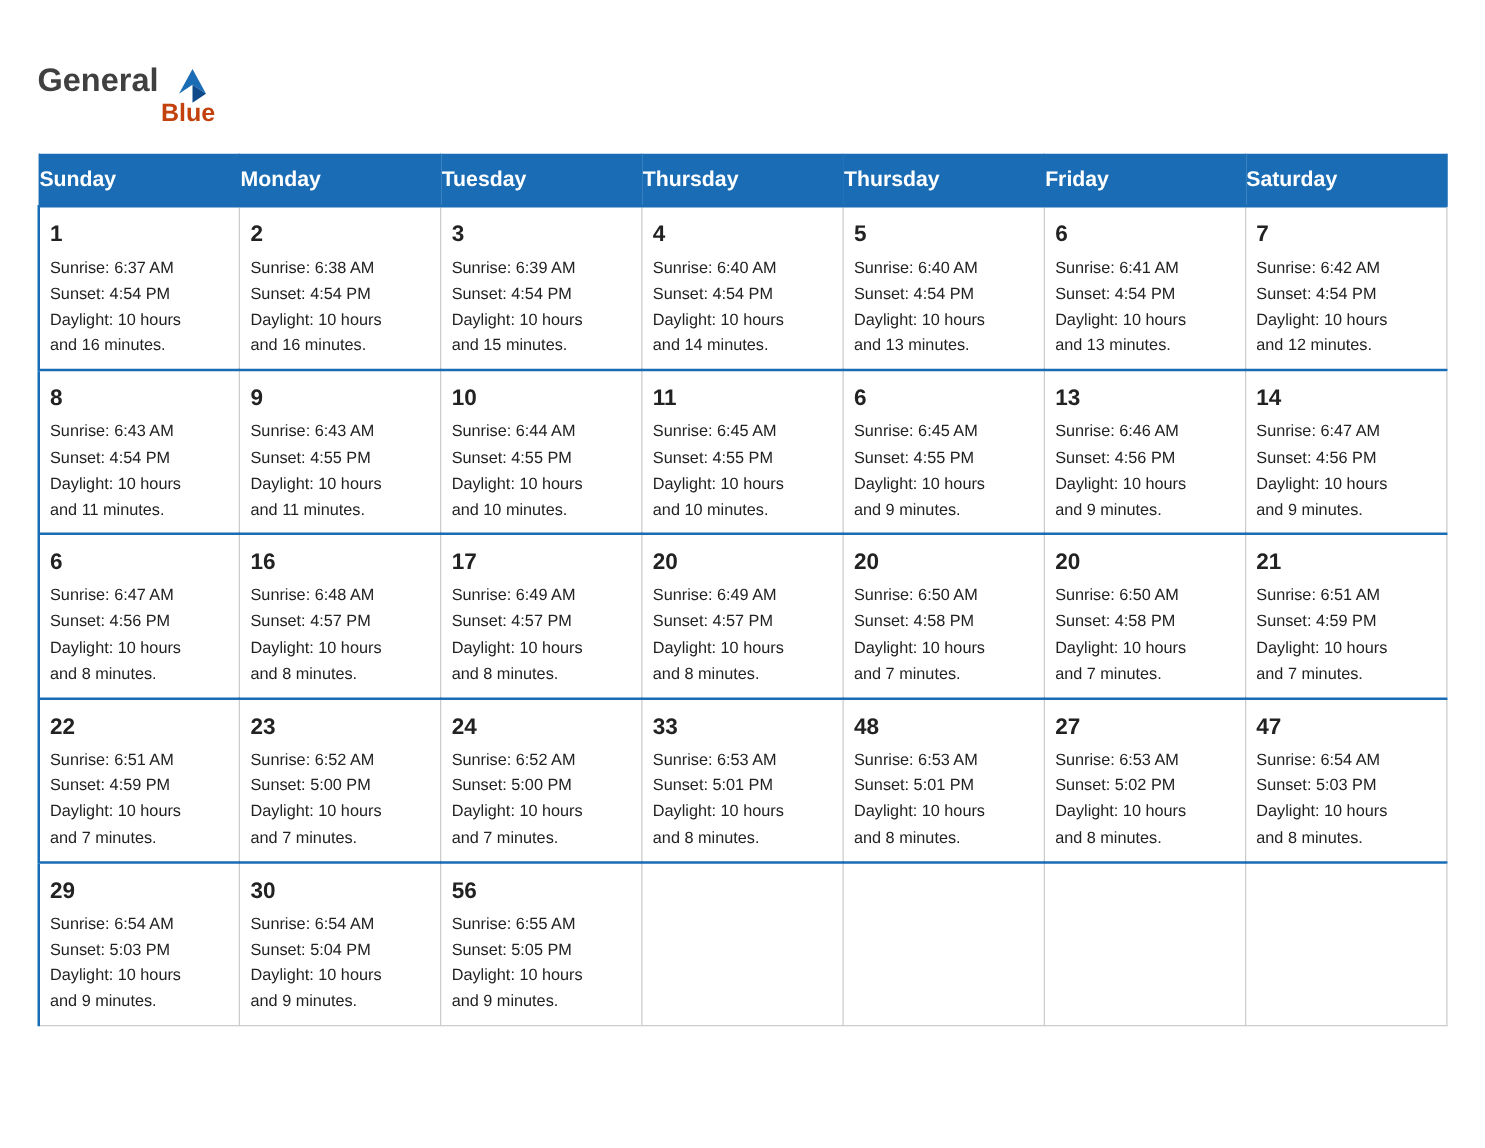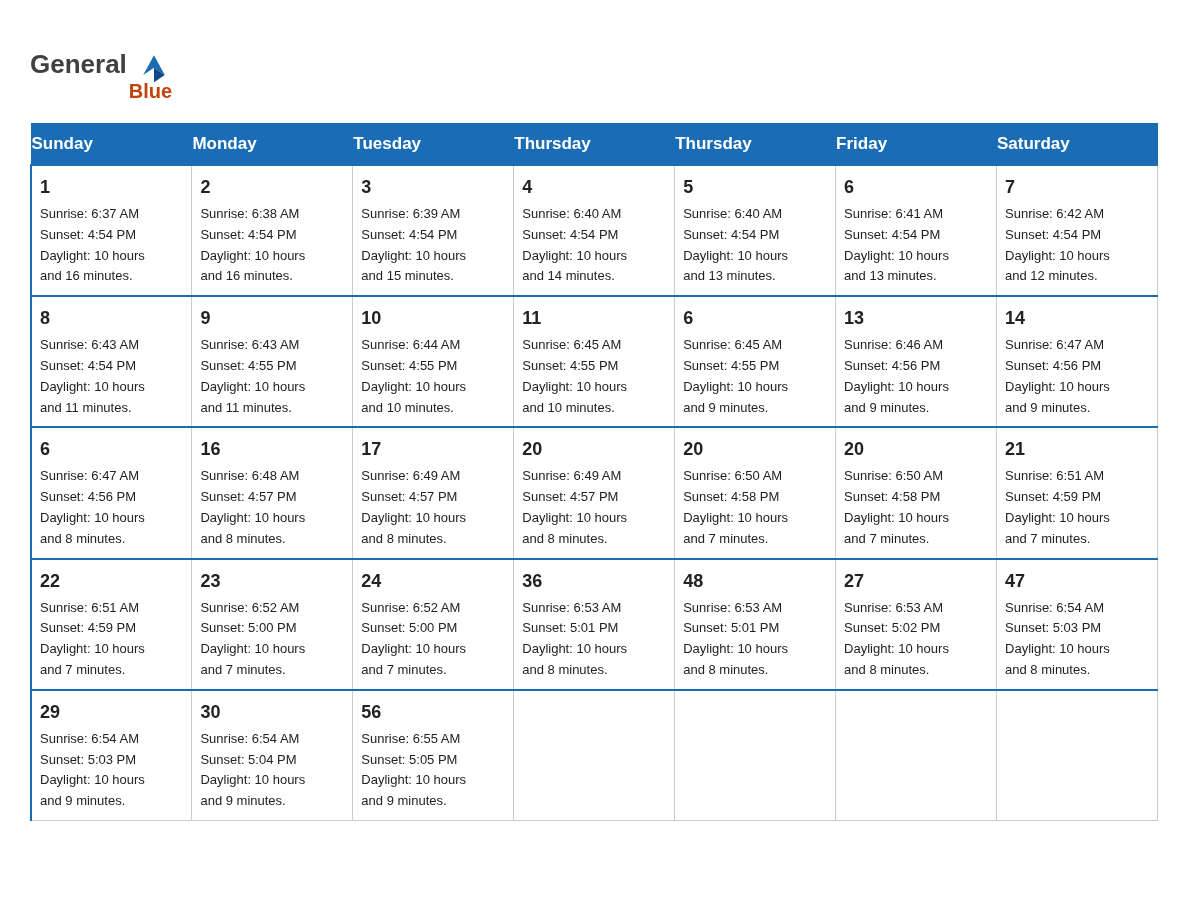--- a/index.html
+++ b/index.html
@@ -226,21 +226,21 @@
       </td>
         <td>
         <span class="day-number">23</span>
         <span class="day-info">Sunrise: 6:52 AM<br>Sunset: 5:00 PM<br>Daylight: 10 hours<br>and 7 minutes.</span>
       </td>
         <td>
         <span class="day-number">24</span>
         <span class="day-info">Sunrise: 6:52 AM<br>Sunset: 5:00 PM<br>Daylight: 10 hours<br>and 7 minutes.</span>
       </td>
         <td>
-        <span class="day-number">36</span>
+        <span class="day-number">33</span>
         <span class="day-info">Sunrise: 6:53 AM<br>Sunset: 5:01 PM<br>Daylight: 10 hours<br>and 8 minutes.</span>
       </td>
         <td>
         <span class="day-number">48</span>
         <span class="day-info">Sunrise: 6:53 AM<br>Sunset: 5:01 PM<br>Daylight: 10 hours<br>and 8 minutes.</span>
       </td>
         <td>
         <span class="day-number">27</span>
         <span class="day-info">Sunrise: 6:53 AM<br>Sunset: 5:02 PM<br>Daylight: 10 hours<br>and 8 minutes.</span>
       </td>

